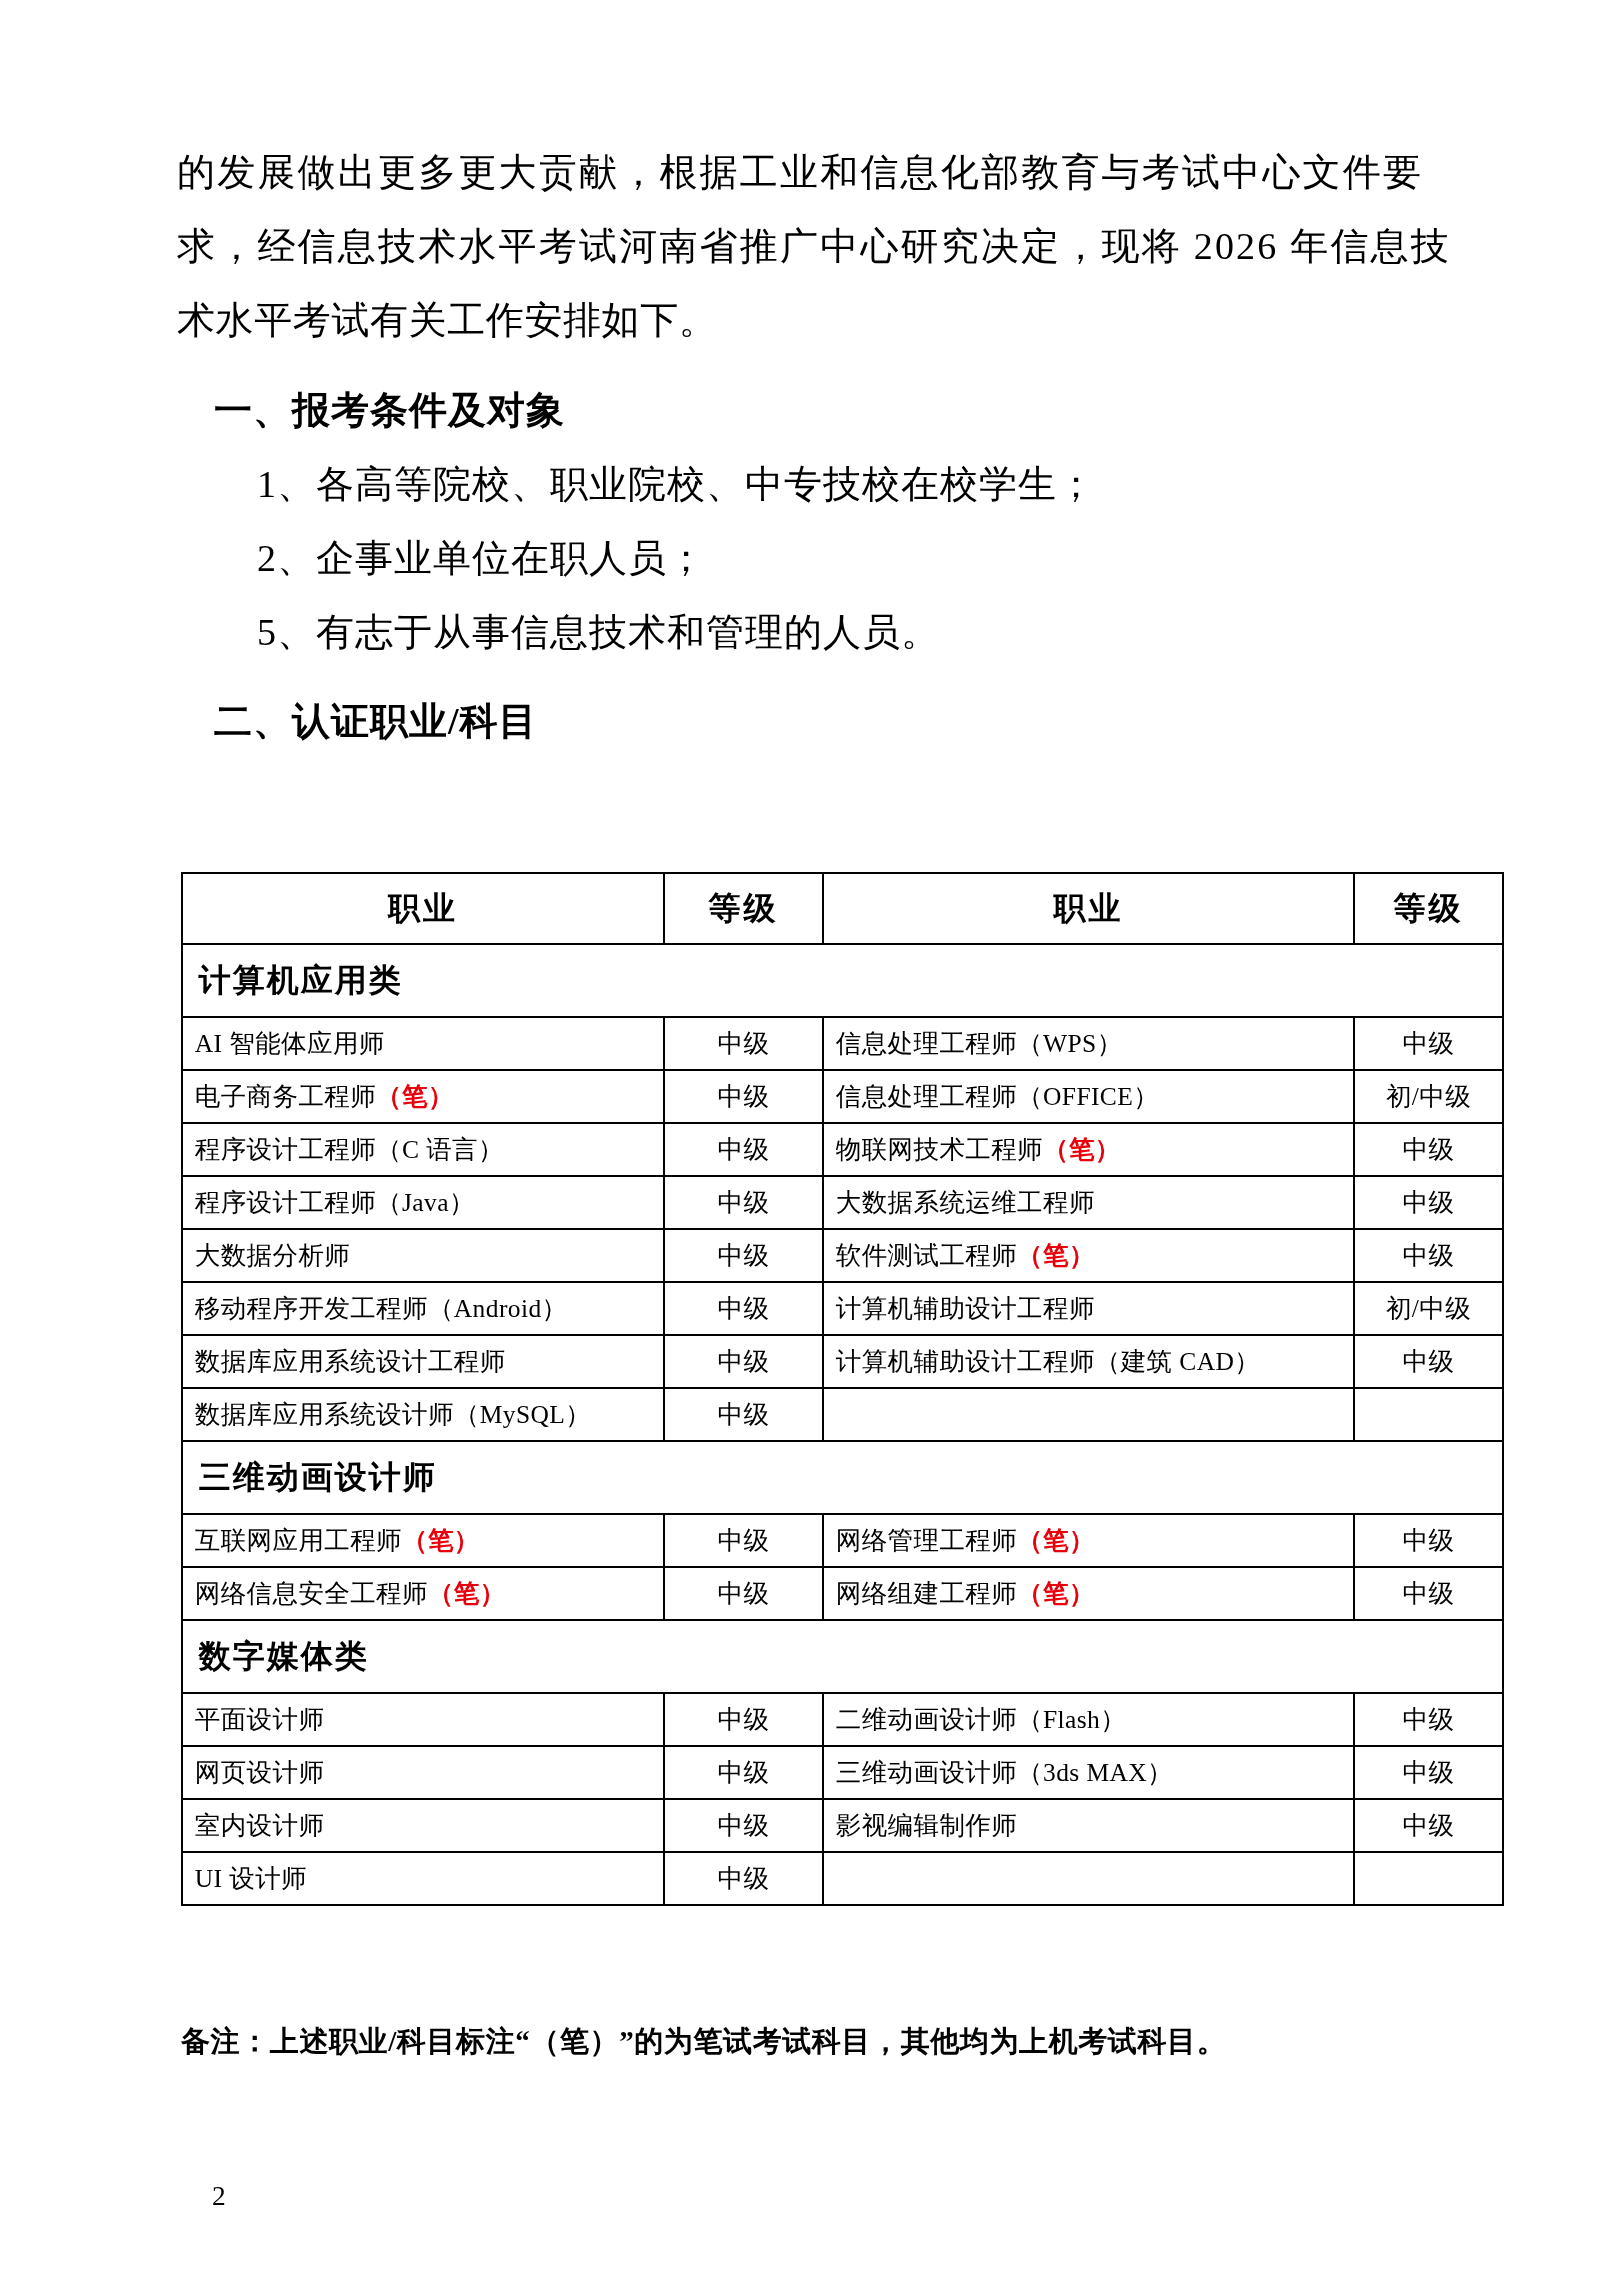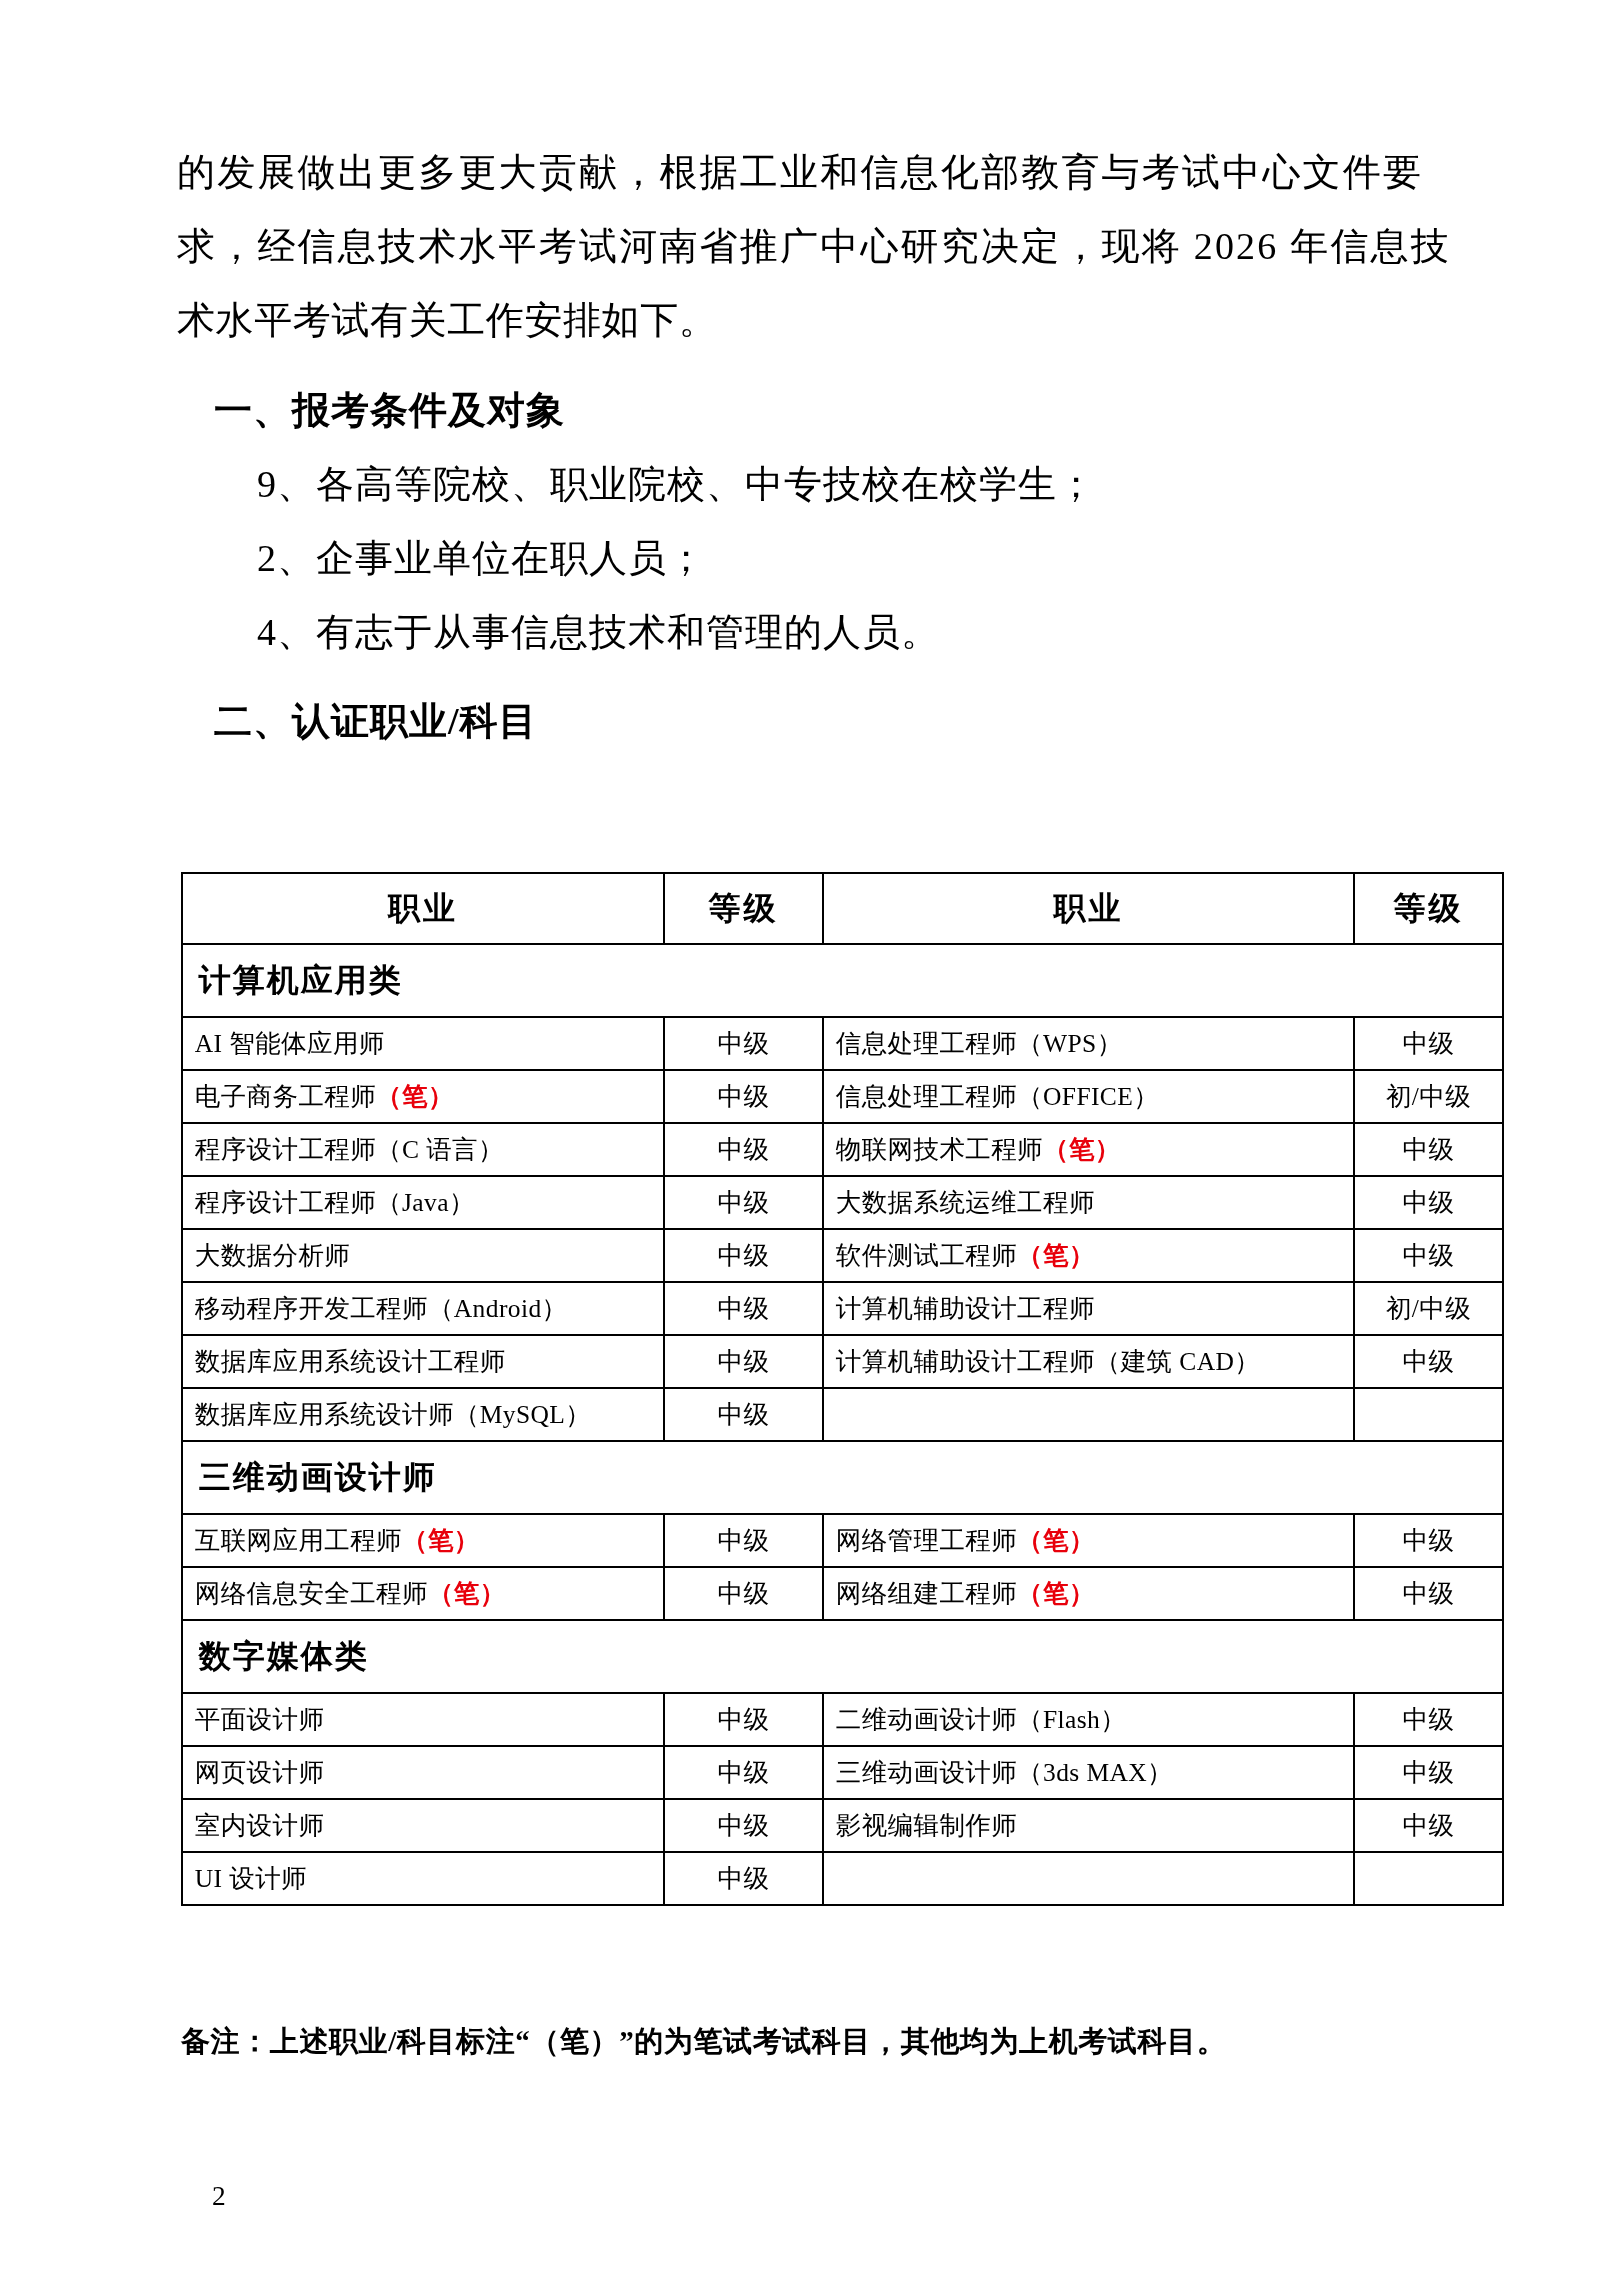--- a/index.html
+++ b/index.html
@@ -141,23 +141,23 @@
 <body>
 
 <div class="page">
 
   <div class="content">
     <div class="para-line justify">的发展做出更多更大贡献，根据工业和信息化部教育与考试中心文件要</div>
     <div class="para-line justify">求，经信息技术水平考试河南省推广中心研究决定，现将 2026 年信息技</div>
     <div class="para-line">术水平考试有关工作安排如下。</div>
 
     <div class="heading">一、报考条件及对象</div>
-    <div class="list-item">9、各高等院校、职业院校、中专技校在校学生；</div>
+    <div class="list-item">1、各高等院校、职业院校、中专技校在校学生；</div>
     <div class="list-item">2、企事业单位在职人员；</div>
-    <div class="list-item">4、有志于从事信息技术和管理的人员。</div>
+    <div class="list-item">5、有志于从事信息技术和管理的人员。</div>
 
     <div class="heading">二、认证职业/科目</div>
   </div>
 
   <div class="tbl-wrap">
     <table class="subjects">
       <colgroup>
         <col class="c1">
           <col class="c2">
           <col class="c3">

